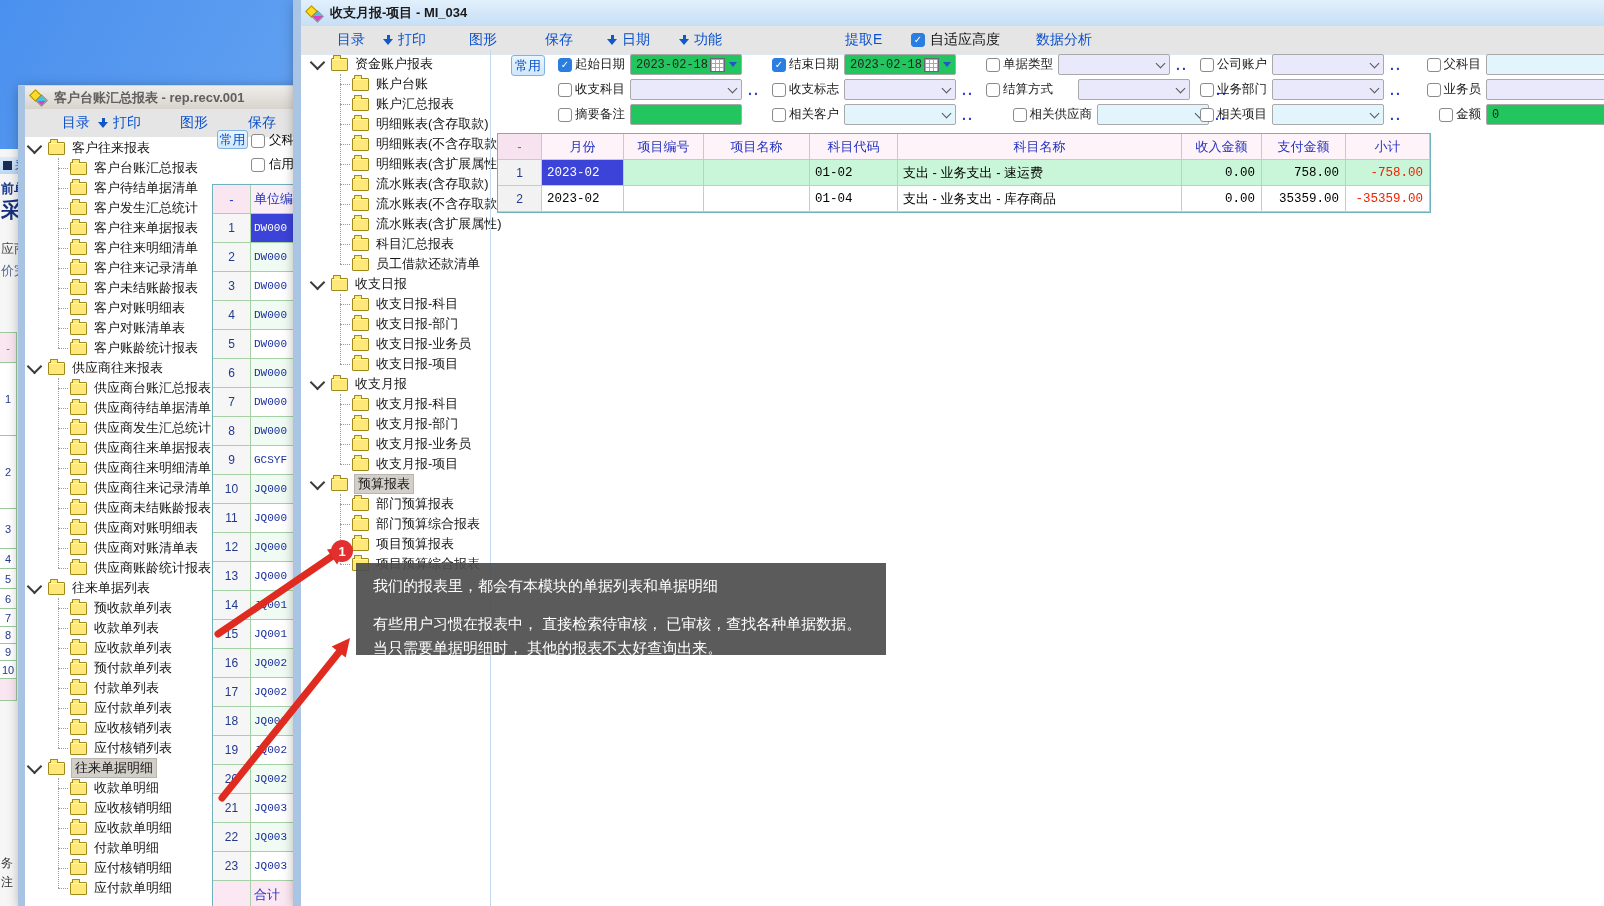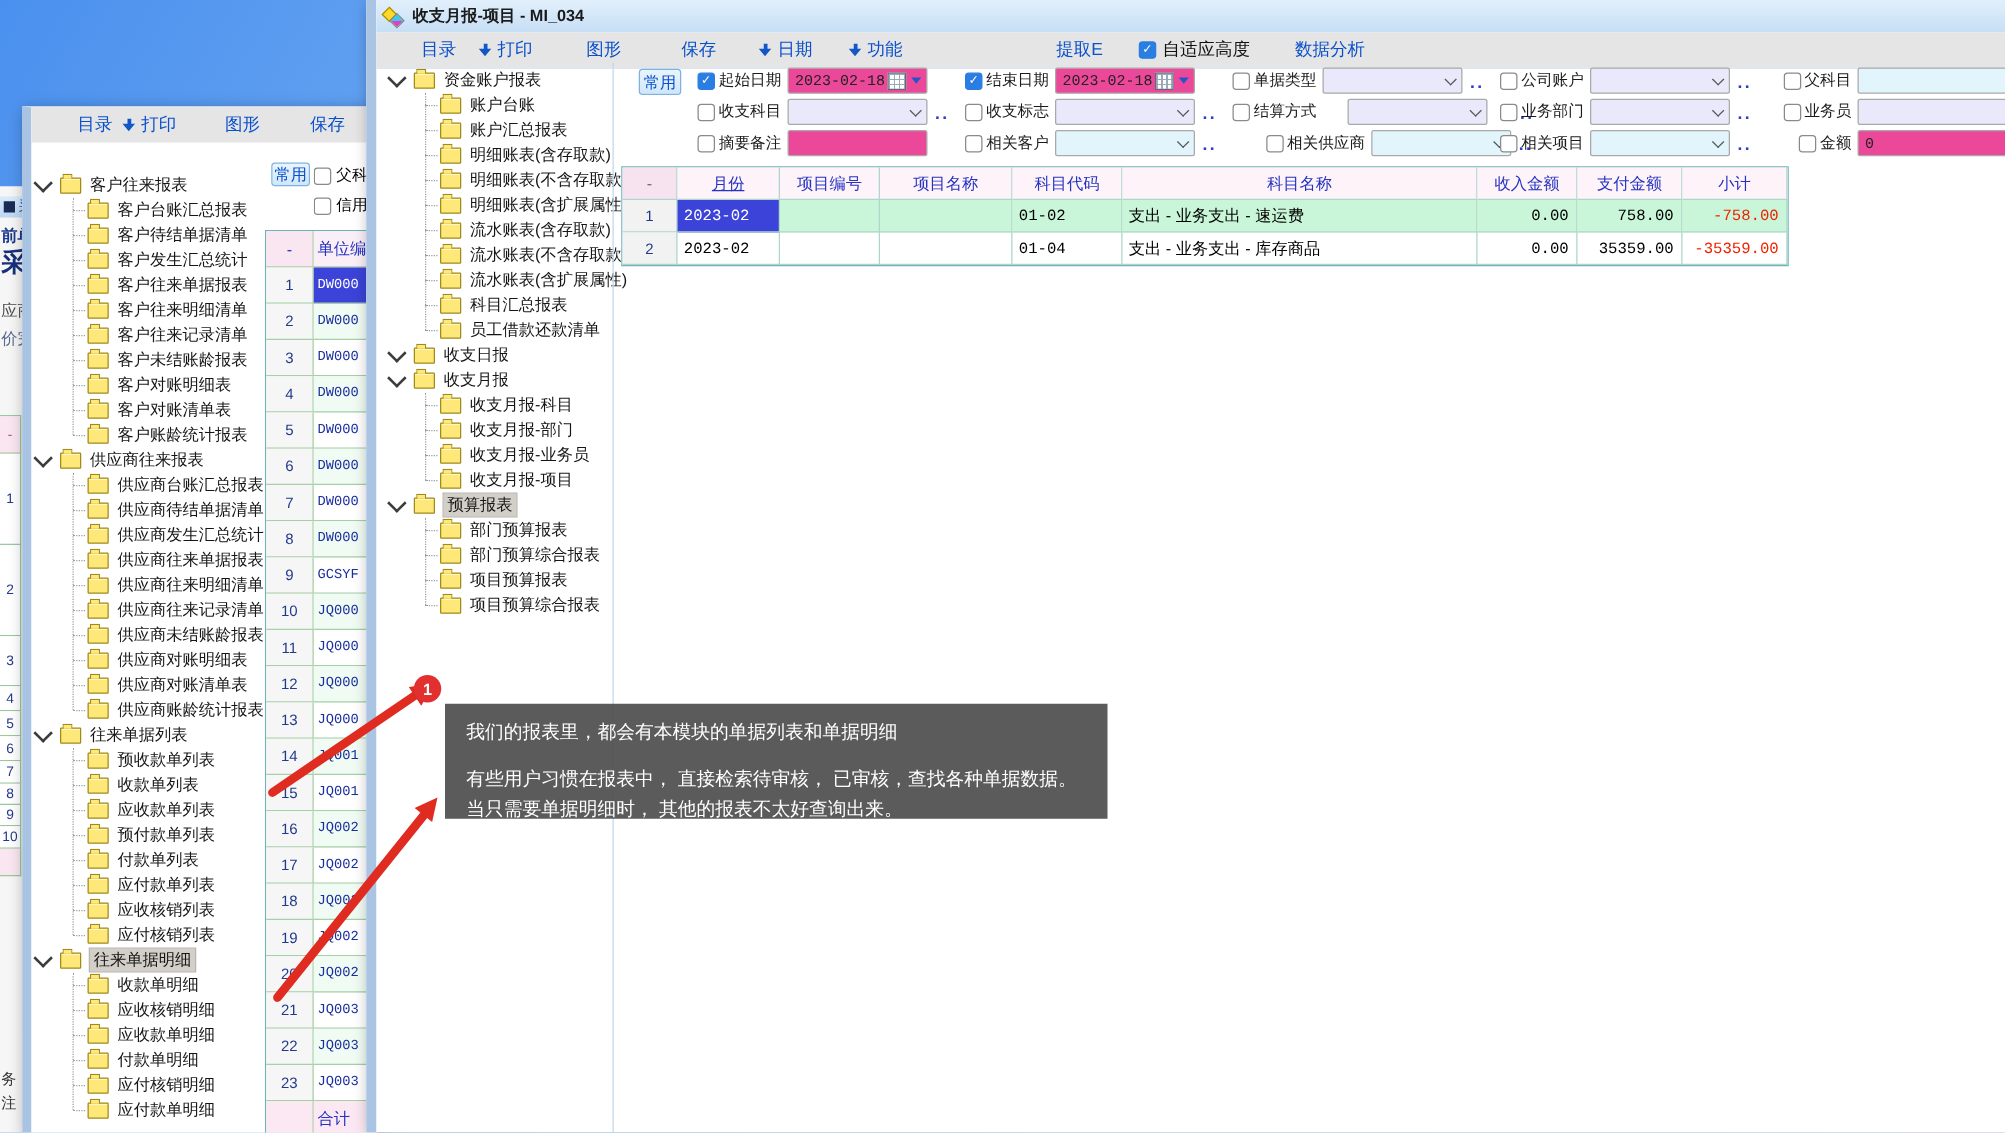--- a/index.html
+++ b/index.html
@@ -37,21 +37,21 @@
   .toolbar{position:relative;height:28px;background:#e5e5e5}
   #main-window .toolbar{border-bottom:1px solid #dce8f4}
   .tb-item{position:absolute;top:5px;display:flex;align-items:center;gap:5px;color:#0a50cc;font-size:14px;cursor:pointer;white-space:nowrap}
   .dn-arrow{position:relative;width:10px;height:11px;flex:none}
   .dn-arrow::before{content:"";position:absolute;left:3.5px;top:0;width:3px;height:5px;background:#1257c8}
   .dn-arrow::after{content:"";position:absolute;left:0;top:4px;border-left:5px solid transparent;border-right:5px solid transparent;border-top:6px solid #1257c8}
   
   .cb{width:14px;height:14px;border:1px solid #8a8a8a;border-radius:3px;background:#fff;display:inline-flex;align-items:center;justify-content:center;flex:none;box-sizing:border-box;cursor:pointer}
   .cb.checked{background:#2a7de1;border-color:#2a7de1}
   .cb.checked::after{content:"✓";color:#fff;font-size:10px;font-weight:bold;line-height:1}
-  .field{height:21px;width:112px;border:1px solid #a9a9a9;border-radius:2px;background:#ec4899;display:flex;align-items:center;font-size:12px;color:#222;box-sizing:border-box;flex:none}
+  .field{height:21px;width:112px;border:1px solid #a9a9a9;border-radius:2px;background:#22c55e;display:flex;align-items:center;font-size:12px;color:#222;box-sizing:border-box;flex:none}
   .f-lav{background:#e9e9fb}.f-cyan{background:#e2f5fc}
   .f-val{padding-left:5px;font-family:"Liberation Mono","DejaVu Sans Mono",monospace;font-size:12px}
   .chev-box{margin-left:auto;width:18px;display:flex;align-items:center;justify-content:center}
   .chev{width:6px;height:6px;border-right:1.5px solid #555;border-bottom:1.5px solid #555;transform:rotate(45deg);margin-top:-3px}
   .cal{margin-left:auto;width:13px;height:12px;border:1px solid #667;background-color:#fff;background-image:repeating-linear-gradient(90deg,#9ab 0 1px,transparent 1px 4px),repeating-linear-gradient(#9ab 0 1px,transparent 1px 4px);flex:none}
   .tri{width:0;height:0;border-left:4px solid transparent;border-right:4px solid transparent;border-top:5px solid #2255cc;margin:0 4px 0 4px;flex:none}
   .dots{color:#2b3cc8;font-weight:bold;font-size:14px;letter-spacing:2px;margin-left:6px;cursor:pointer}
   .btn-common{background:linear-gradient(#eaf5fd,#cfe7fa);border:1px solid #7fb2e0;border-radius:3px;color:#0a50cc;font-size:13px;display:flex;align-items:center;justify-content:center;cursor:pointer;box-sizing:border-box}
   
   .tree{position:absolute;font-size:13px;color:#151515;white-space:nowrap}
@@ -138,20 +138,27 @@
       <div class="strip-cell" style="height: 20px;">6</div>
       <div class="strip-cell" style="height: 18px;">7</div>
       <div class="strip-cell" style="height: 17px;">8</div>
       <div class="strip-cell" style="height: 17px;">9</div>
       <div class="strip-cell" style="height: 18px;">10</div>
       <div class="strip-cell pink" style="height: 22px;"></div>
     </div>
 </div>
 
 <div id="left-window" class="window">
+  <div class="titlebar">
+    <span class="wicon">
+        <span class="d1"></span>
+        <span class="d2"></span>
+      </span>
+    <span>客户台账汇总报表 - rep.recv.001</span>
+  </div>
   <div class="toolbar" id="lw-toolbar">
       <div class="tb-item" style="left: 37px;">
         <span class="tb-label">目录</span>
       </div>
       <div class="tb-item" style="left: 73px;">
         <span class="dn-arrow"></span>
         <span class="tb-label">打印</span>
       </div>
       <div class="tb-item" style="left: 155px;">
         <span class="tb-label">图形</span>
@@ -522,20 +529,38 @@
         <div class="titem child">
           <span class="folder"></span>
           <span class="tlabel">员工借款还款清单</span>
         </div>
       </div>
       <div class="titem group">
         <span class="texp"></span>
         <span class="folder"></span>
         <span class="tlabel">收支日报</span>
       </div>
+      <div class="children">
+        <div class="titem child">
+          <span class="folder"></span>
+          <span class="tlabel">收支日报-科目</span>
+        </div>
+        <div class="titem child">
+          <span class="folder"></span>
+          <span class="tlabel">收支日报-部门</span>
+        </div>
+        <div class="titem child">
+          <span class="folder"></span>
+          <span class="tlabel">收支日报-业务员</span>
+        </div>
+        <div class="titem child">
+          <span class="folder"></span>
+          <span class="tlabel">收支日报-项目</span>
+        </div>
+      </div>
       <div class="titem group">
         <span class="texp"></span>
         <span class="folder"></span>
         <span class="tlabel">收支月报</span>
       </div>
       <div class="children">
         <div class="titem child">
           <span class="folder"></span>
           <span class="tlabel">收支月报-科目</span>
         </div>
@@ -736,21 +761,21 @@
           <span class="fl-label">金额</span>
         </div>
         <div class="field" style="width: 126px;">
           <span class="f-val">0</span>
         </div>
       </div>
     </div>
   <div id="main-table">
       <div class="trow">
         <div class="tcell hd-first" style="width: 44px;">-</div>
-        <div class="tcell hd" style="width: 82px; text-decoration: underline;">月份</div>
+        <div class="tcell hd" style="width: 82px;">月份</div>
         <div class="tcell hd" style="width: 80px;">项目编号</div>
         <div class="tcell hd" style="width: 106px;">项目名称</div>
         <div class="tcell hd" style="width: 88px;">科目代码</div>
         <div class="tcell hd" style="width: 284px;">科目名称</div>
         <div class="tcell hd" style="width: 80px;">收入金额</div>
         <div class="tcell hd" style="width: 84px;">支付金额</div>
         <div class="tcell hd" style="width: 84px;">小计</div>
       </div>
       <div class="trow">
         <div class="tcell numcol" style="width: 44px;">1</div>

